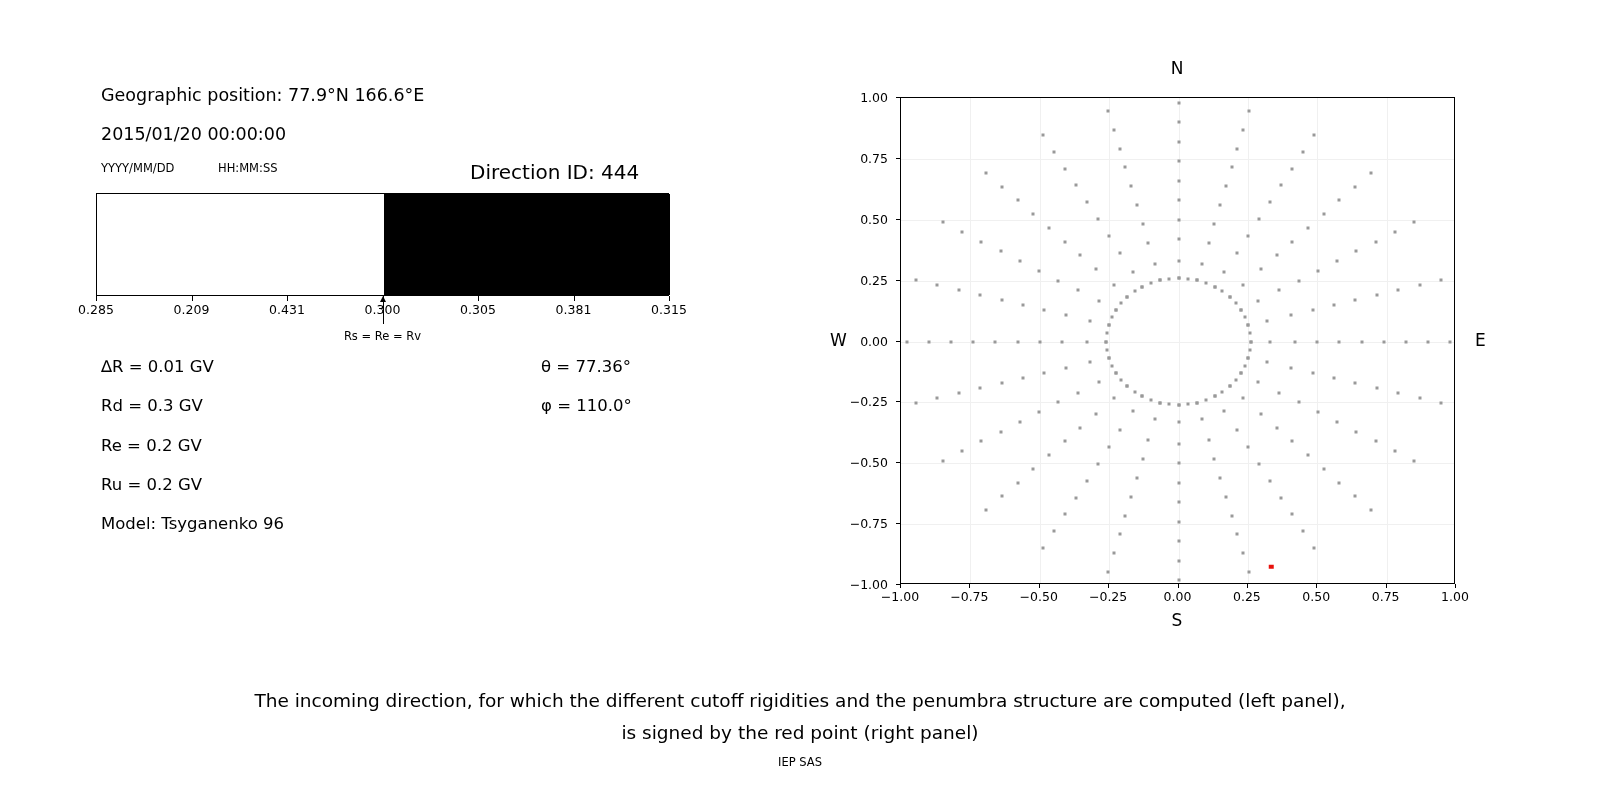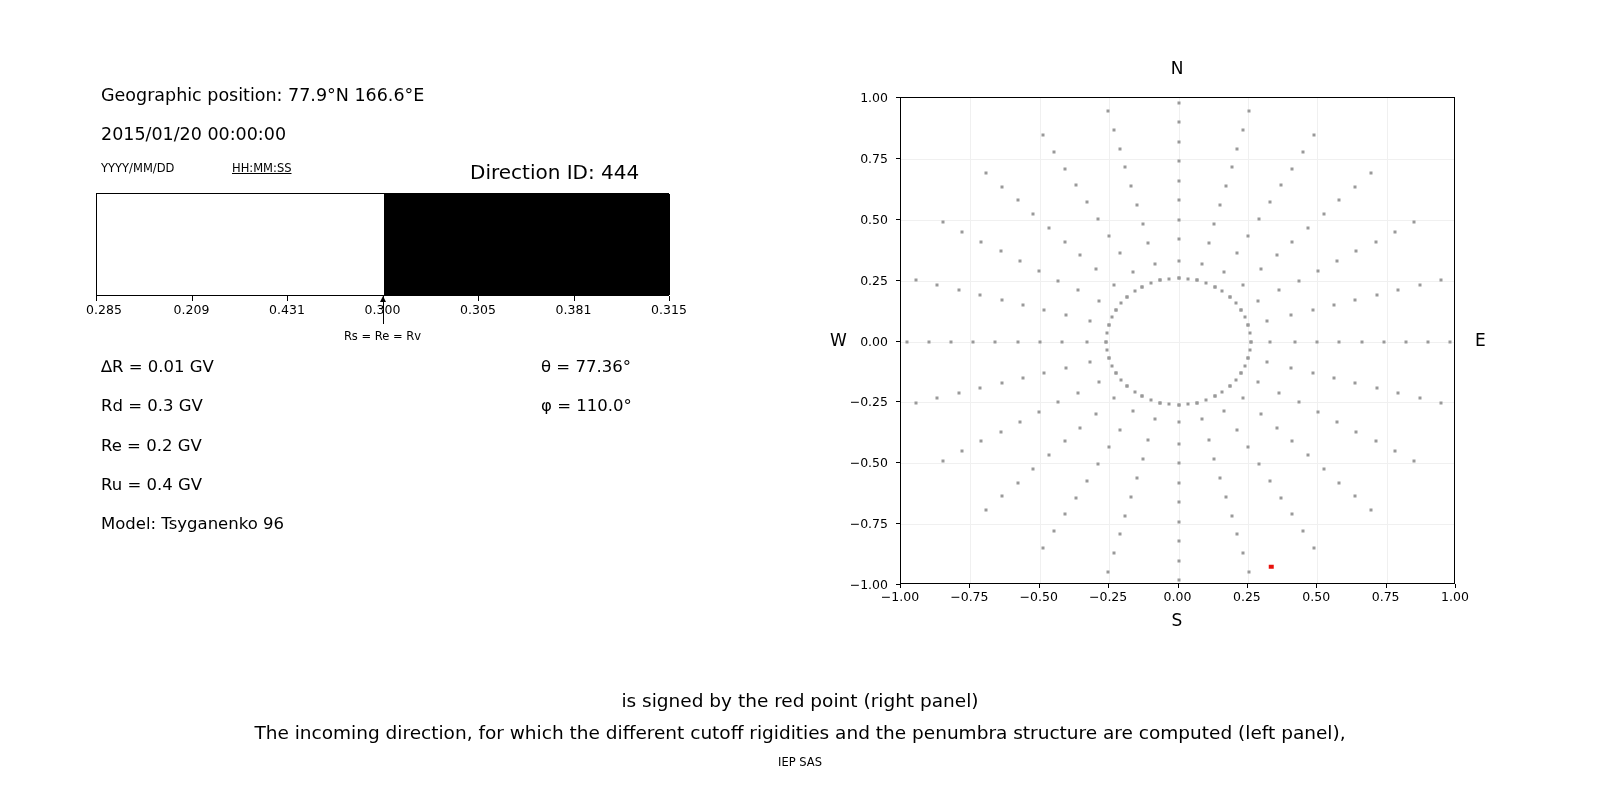--- a/index.html
+++ b/index.html
@@ -34,21 +34,21 @@
   }
   #geo-position { left: 101px; top: 85px; }
   #datetime     { left: 101px; top: 124px; }
 
   .small-label {
     position: absolute;
     font-size: 11.5px;
     white-space: nowrap;
   }
   #date-format-label { left: 101px; top: 161px; }
-  #time-format-label { left: 232px; top: 161px; text-decoration: underline; }
+  #time-format-label { left: 218px; top: 161px; }
 
   #direction-id {
     position: absolute;
     left: 470px;
     top: 160px;
     font-size: 20px;
     white-space: nowrap;
   }
 
   
@@ -260,38 +260,38 @@
   <div id="penumbra-tickmarks">
       <i style="left: 0px;"></i>
       <i style="left: 95.5px;"></i>
       <i style="left: 191px;"></i>
       <i style="left: 286.5px;"></i>
       <i style="left: 382px;"></i>
       <i style="left: 477.5px;"></i>
       <i style="left: 573px;"></i>
     </div>
   <div id="penumbra-ticklabels">
-      <span style="left: 8px;">0.285</span>
+      <span style="left: 0px;">0.285</span>
       <span style="left: 95.5px;">0.209</span>
       <span style="left: 191px;">0.431</span>
       <span style="left: 286.5px;">0.300</span>
       <span style="left: 382px;">0.305</span>
       <span style="left: 477.5px;">0.381</span>
       <span style="left: 573px;">0.315</span>
     </div>
 
   <div id="rs-pointer" style="left: 382.5px;">
     <div id="rs-pointer-head"></div>
   </div>
   <div id="rs-label" style="left: 382.5px;">Rs = Re = Rv</div>
 
   <div class="param param-col-left" id="p0">∆R = 0.01 GV</div>
   <div class="param param-col-left" id="p1">Rd = 0.3 GV</div>
   <div class="param param-col-left" id="p2">Re = 0.2 GV</div>
-  <div class="param param-col-left" id="p3">Ru = 0.4 GV</div>
+  <div class="param param-col-left" id="p3">Ru = 0.2 GV</div>
   <div class="param param-col-left" id="p4">Model: Tsyganenko 96</div>
   <div class="param param-col-right" id="q0">θ = 77.36°</div>
   <div class="param param-col-right" id="q1">φ = 110.0°</div>
 </div>
 
 <div id="right-panel">
 
   <div class="compass" id="compass-n">N</div>
   <div class="compass" id="compass-s">S</div>
   <div class="compass" id="compass-w">W</div>
@@ -639,17 +639,17 @@
     <div class="ytickmark" style="top: 422.25px;"></div>
     <div class="ytickmark" style="top: 361.375px;"></div>
     <div class="ytickmark" style="top: 300.5px;"></div>
     <div class="ytickmark" style="top: 239.625px;"></div>
     <div class="ytickmark" style="top: 178.75px;"></div>
     <div class="ytickmark" style="top: 117.875px;"></div>
     <div class="ytickmark" style="top: 57px;"></div>
   </div>
 
 <div id="caption">
+  <div>The incoming direction, for which the different cutoff rigidities and the penumbra structure are computed (left panel),</div>
   <div>is signed by the red point (right panel)</div>
-  <div>The incoming direction, for which the different cutoff rigidities and the penumbra structure are computed (left panel),</div>
 </div>
 
 <div id="footer">IEP SAS</div>
 
 </body></html>

